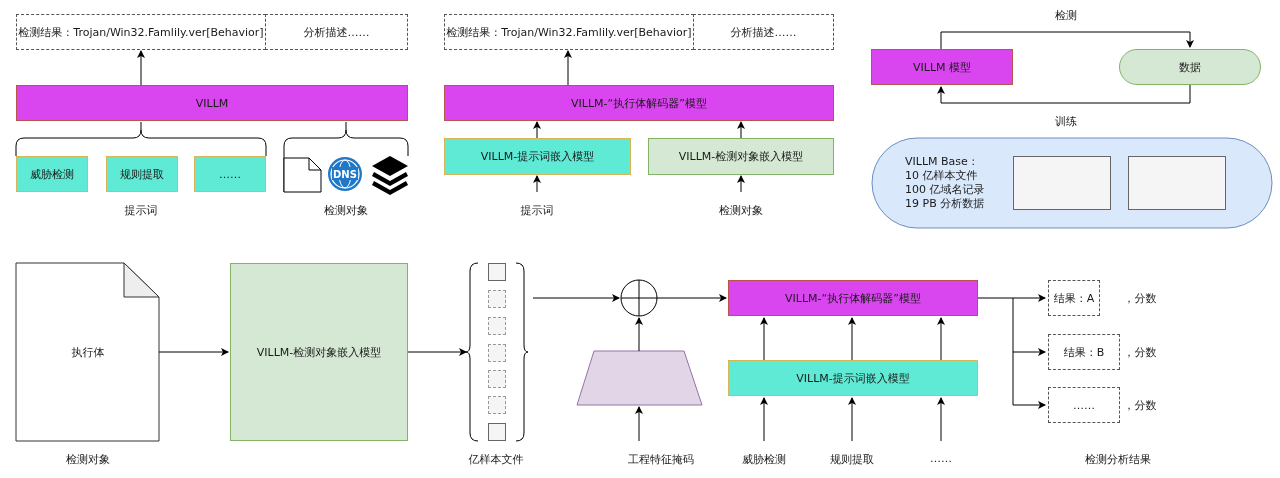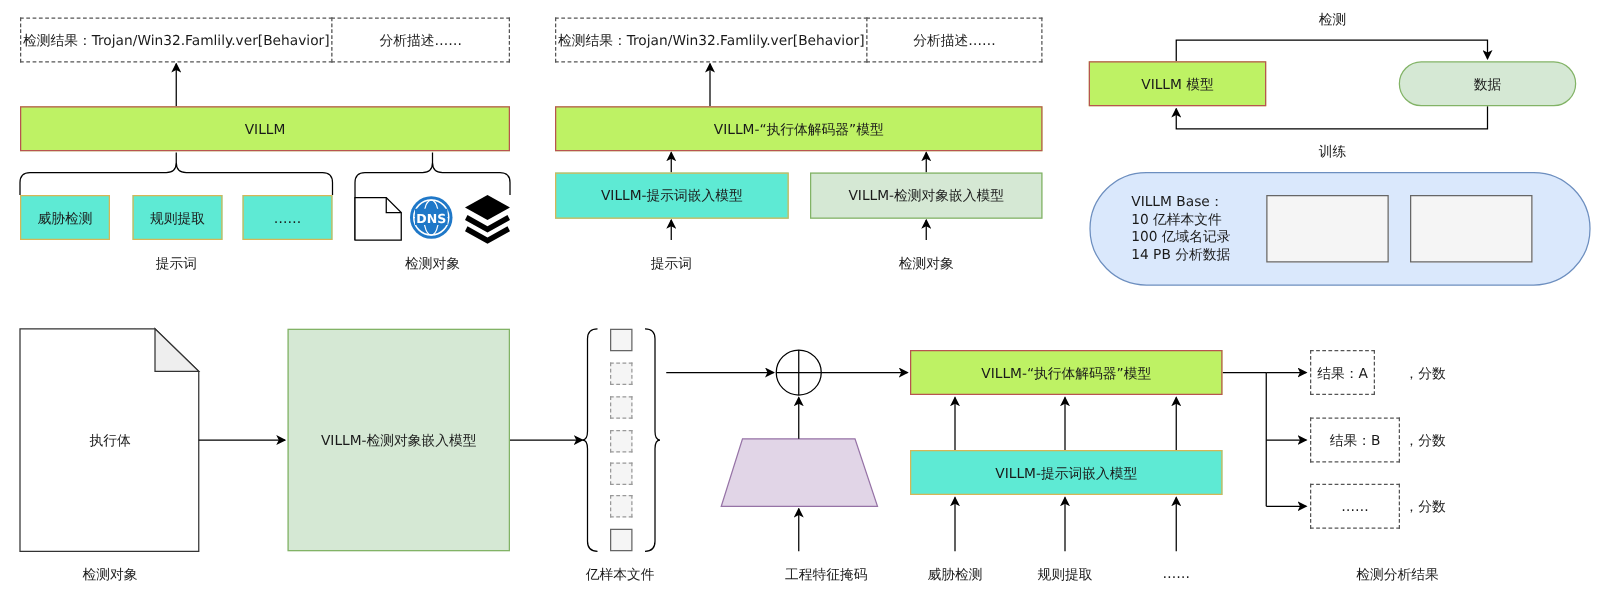--- a/index.html
+++ b/index.html
@@ -1,21 +1,21 @@
 <!DOCTYPE html>
 <html><head>
 <meta charset="utf-8">
 <style>
   html, body { margin:0; padding:0; background:#ffffff; }
   body { width:1280px; height:478px; position:relative; overflow:hidden;
          font-family:"DejaVu Sans","Liberation Sans",sans-serif; font-size:11px; color:#1a1a1a; }
   .abs { position:absolute; box-sizing:border-box; display:flex; align-items:center; justify-content:center; text-align:center; }
   .lbl { position:absolute; font-size:11px; white-space:nowrap; transform:translateX(-50%); }
   .dashed { border:1px dashed #555; background:#fff; }
-  .red { background:#bef264; border:1px solid #b85450; }
+  .red { background:#d946ef; border:1px solid #b85450; }
   .yellow { background:#5eead4; border:1px solid #d6b656; }
   .green { background:#d5e8d4; border:1px solid #82b366;text-align:center; }
   .grey { background:#f5f5f5; border:1px solid #666; }
   .greydash { background:#f5f5f5; border:1px dashed #999; }
   svg.layer { position:absolute; left:0; top:0; }
   .multiline { flex-direction:column; align-items:flex-start; justify-content:center; line-height:14px; text-align:left; }
 </style>
 </head>
 <body>
 
@@ -139,21 +139,21 @@
 <div class="abs red" style="left:871px;top:49px;width:142px;height:36px;">
   <span>VILLM 模型</span>
 </div>
 <div class="abs green" style="left:1119px;top:49px;width:142px;height:36px;border-radius:18px;">
   <span>数据</span>
 </div>
 <div class="abs multiline" style="left:905px;top:156px;width:100px;height:54px;">
   <div>VILLM Base：</div>
   <div>10 亿样本文件</div>
   <div>100 亿域名记录</div>
-  <div>14 PB 分析数据</div>
+  <div>19 PB 分析数据</div>
 </div>
 <div class="abs grey" style="left:1013px;top:156px;width:98px;height:54px;"></div>
 <div class="abs grey" style="left:1128px;top:156px;width:98px;height:54px;"></div>
 
 <div class="lbl" style="left:88px;top:345px;">执行体</div>
 <div class="lbl" style="left:88px;top:452px;">检测对象</div>
 <div class="abs green" style="left:230px;top:263px;width:178px;height:178px;">
   <span>VILLM-检测对象嵌入模型</span>
 </div>
 

